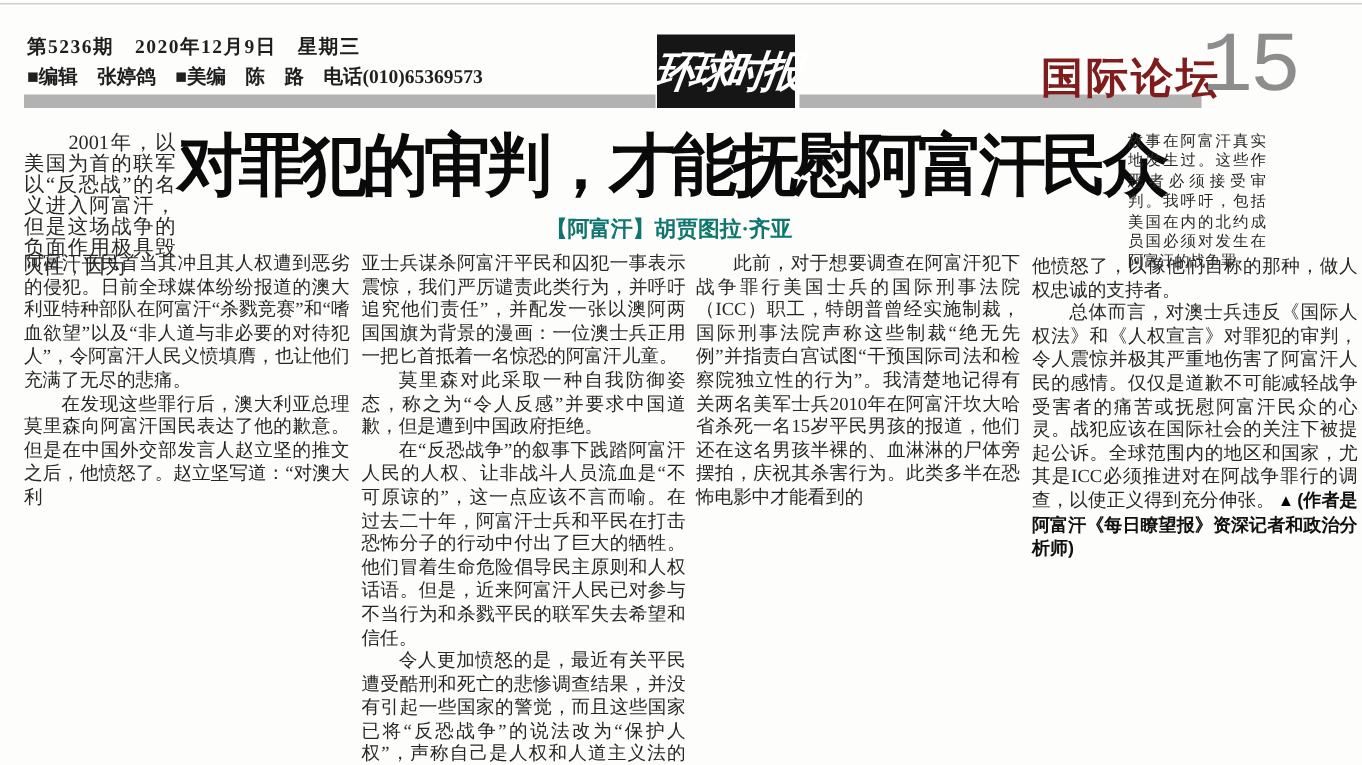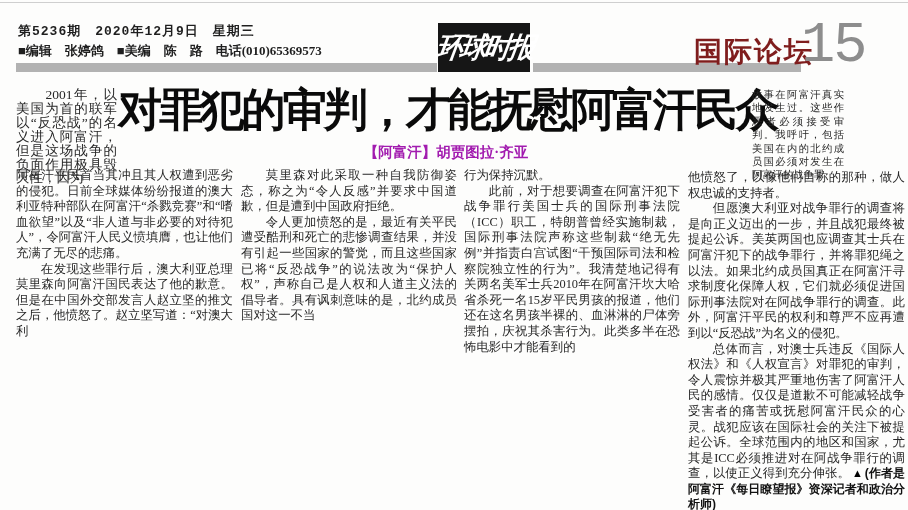--- a/index.html
+++ b/index.html
@@ -1,39 +1,39 @@
 <!DOCTYPE html>
 <html><head>
 <meta charset="utf-8">
 <style>
   html,body{margin:0;padding:0;background:#e8e8e8;}
   .page{position:relative;width:908px;height:510px;background:#fdfdfc;overflow:hidden;
         font-family:"Liberation Serif",serif;color:#262626;}
   .topline{position:absolute;left:0;top:2px;width:908px;height:1px;background:#cfcfcf;}
   
-  .issue{position:absolute;left:18px;top:22px;font-size:13px;font-weight:bold;letter-spacing:1px;color:#1f1f1f;font-family:Liberation Mono, monospace;}
+  .issue{position:absolute;left:18px;top:22px;font-size:13px;font-weight:bold;letter-spacing:1px;color:#1f1f1f;}
   .staff{position:absolute;left:18px;top:42px;font-size:13px;font-weight:bold;color:#1f1f1f;font-family:Liberation Serif, serif;}
   .bar{position:absolute;top:63px;height:9px;background:#b2b2b2;}
   .bar-left{left:16px;width:421px;}
   .bar-right{left:533px;width:268px;}
   .logo-box{position:absolute;left:438px;top:23px;width:92px;height:49px;background:#161616;
             display:flex;align-items:center;justify-content:center;}
   .logo-box span{color:#ffffff;font-size:27px;font-weight:bold;font-style:italic;
                  letter-spacing:-3px;transform:skewX(-8deg) scaleY(1.05);white-space:nowrap;}
   .section{position:absolute;left:694px;top:33px;font-size:28px;font-weight:900;color:#7f1d1d;
            letter-spacing:2px;font-family:Liberation Mono, monospace;}
   .pagenum{position:absolute;left:801px;top:14px;font-size:57px;color:#8d8d8d;
            font-family:Liberation Mono, monospace;letter-spacing:-2px;}
   
   .headline{position:absolute;left:118px;top:84px;width:656px;margin:0;
             font-size:45px;line-height:52px;font-weight:900;color:#0a0a0a;
             font-family:"Liberation Sans",sans-serif;letter-spacing:-3px;white-space:nowrap;
             transform:scaleX(0.98);transform-origin:left center;}
   .byline{position:absolute;left:118px;top:143px;width:656px;text-align:center;
-          font-size:14.5px;font-weight:bold;color:#a21caf;}
+          font-size:14.5px;font-weight:bold;color:#0f766e;}
   
   .col{position:absolute;text-align:justify;color:#272727;}
   .col p{margin:0;padding:0;}
   .ind{text-indent:2em;}
   .col1n{left:16px;top:88px;width:101px;font-size:13.5px;line-height:13.9px;}
   .col1w{left:16px;top:168px;width:217px;font-size:12.4px;line-height:15.6px;}
   .col2 {left:241px;top:168px;width:216px;font-size:12.4px;line-height:15.6px;}
   .col3 {left:464px;top:168px;width:216px;font-size:12.4px;line-height:15.6px;}
   .col4n{left:752px;top:88px;width:92px;font-size:10.3px;line-height:13.4px;text-align:justify;}
   .col4w{left:688px;top:170px;width:217px;font-size:12.4px;line-height:15.6px;}
@@ -61,30 +61,30 @@
 
   <div class="col col1n">
     <p>　　2001年，以美国为首的联军以“反恐战”的名义进入阿富汗，但是这场战争的负面作用极具毁灭性，因为</p>
   </div>
   <div class="col col1w">
     <p>阿富汗平民首当其冲且其人权遭到恶劣的侵犯。日前全球媒体纷纷报道的澳大利亚特种部队在阿富汗“杀戮竞赛”和“嗜血欲望”以及“非人道与非必要的对待犯人”，令阿富汗人民义愤填膺，也让他们充满了无尽的悲痛。</p>
     <p class="ind">在发现这些罪行后，澳大利亚总理莫里森向阿富汗国民表达了他的歉意。但是在中国外交部发言人赵立坚的推文之后，他愤怒了。赵立坚写道：“对澳大利</p>
   </div>
 
   <div class="col col2">
+    <p>亚士兵谋杀阿富汗平民和囚犯一事表示震惊，我们严厉谴责此类行为，并呼吁追究他们责任”，并配发一张以澳阿两国国旗为背景的漫画：一位澳士兵正用一把匕首抵着一名惊恐的阿富汗儿童。</p>
     <p class="ind">莫里森对此采取一种自我防御姿态，称之为“令人反感”并要求中国道歉，但是遭到中国政府拒绝。</p>
+    <p class="ind">在“反恐战争”的叙事下践踏阿富汗人民的人权、让非战斗人员流血是“不可原谅的”，这一点应该不言而喻。在过去二十年，阿富汗士兵和平民在打击恐怖分子的行动中付出了巨大的牺牲。他们冒着生命危险倡导民主原则和人权话语。但是，近来阿富汗人民已对参与不当行为和杀戮平民的联军失去希望和信任。</p>
     <p class="ind">令人更加愤怒的是，最近有关平民遭受酷刑和死亡的悲惨调查结果，并没有引起一些国家的警觉，而且这些国家已将“反恐战争”的说法改为“保护人权”，声称自己是人权和人道主义法的倡导者。具有讽刺意味的是，北约成员国对这一不当</p>
   </div>
 
   <div class="col col3">
-    <p>行为保持沉默。</p>
     <p class="ind">此前，对于想要调查在阿富汗犯下战争罪行美国士兵的国际刑事法院（ICC）职工，特朗普曾经实施制裁，国际刑事法院声称这些制裁“绝无先例”并指责白宫试图“干预国际司法和检察院独立性的行为”。我清楚地记得有关两名美军士兵2010年在阿富汗坎大哈省杀死一名15岁平民男孩的报道，他们还在这名男孩半裸的、血淋淋的尸体旁摆拍，庆祝其杀害行为。此类多半在恐怖电影中才能看到的</p>
   </div>
 
   <div class="col col4n">
     <p>故事在阿富汗真实地发生过。这些作恶者必须接受审判。我呼吁，包括美国在内的北约成员国必须对发生在阿富汗的战争罪</p>
   </div>
   <div class="col col4w">
     <p>他愤怒了，以像他们自称的那种，做人权忠诚的支持者。</p>
-    <p class="ind">但愿澳大利亚对战争罪行的调查将是向正义迈出的一步，并且战犯最终被提起公诉。美英两国也应调查其士兵在阿富汗犯下的战争罪行，并将罪犯绳之以法。如果北约成员国真正在阿富汗寻求制度化保障人权，它们就必须促进国际刑事法院对在阿战争罪行的调查。此外，阿富汗平民的权利和尊严不应再遭到以“反恐战”为名义的侵犯。</p>
     <p class="ind"><span>总体而言，对澳士兵违反《国际人权法》和《人权宣言》对罪犯的审判，令人震惊并极其严重地伤害了阿富汗人民的感情。仅仅是道歉不可能减轻战争受害者的痛苦或抚慰阿富汗民众的心灵。战犯应该在国际社会的关注下被提起公诉。全球范围内的地区和国家，尤其是ICC必须推进对在阿战争罪行的调查，以使正义得到充分伸张。</span><span class="tri">▲</span><span class="credit">(作者是阿富汗《每日瞭望报》资深记者和政治分析师)</span></p>
   </div>
 </div>
 
 </body></html>

